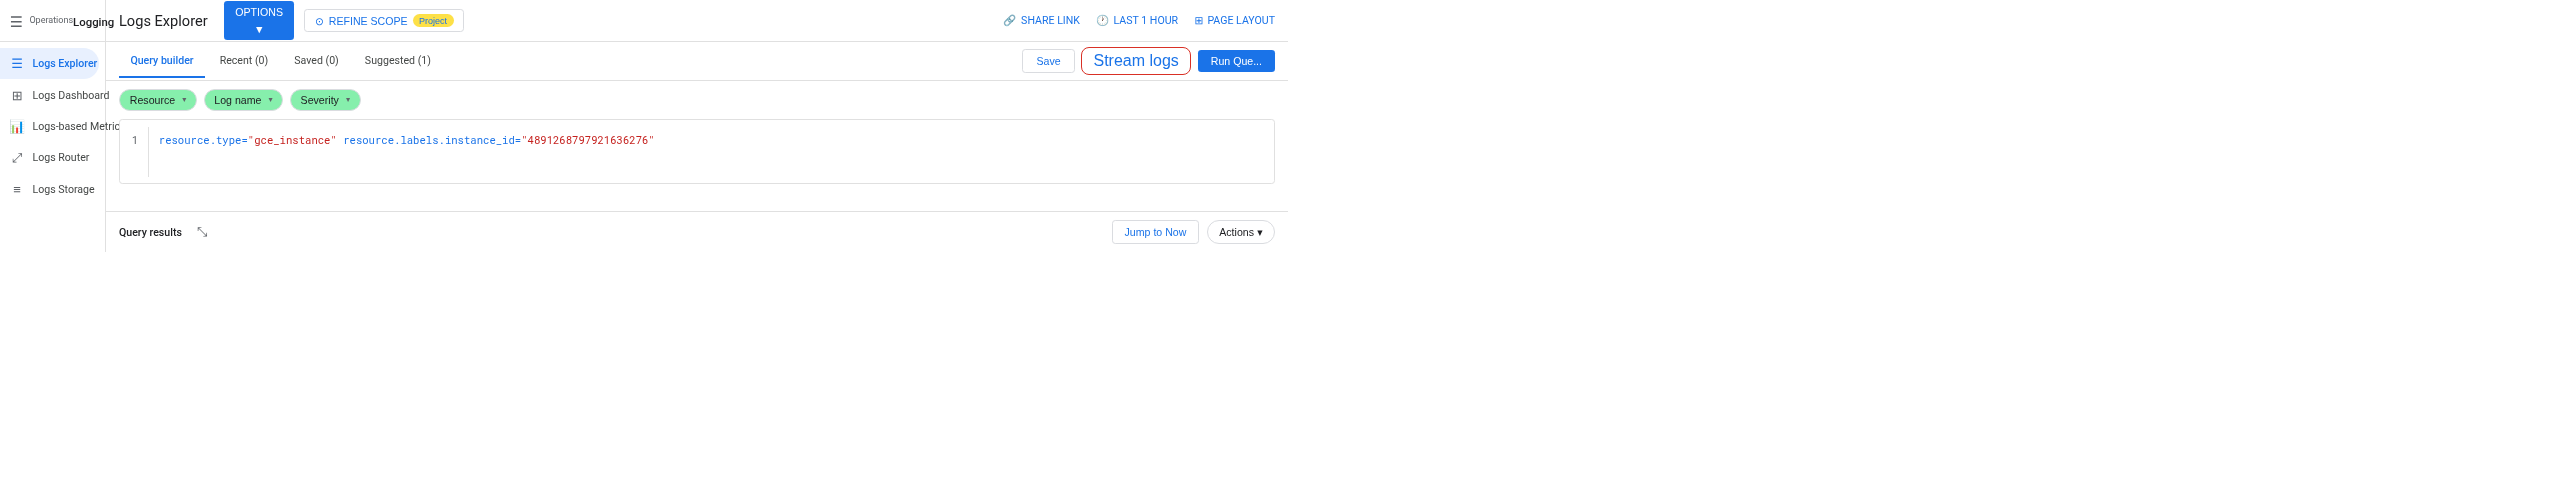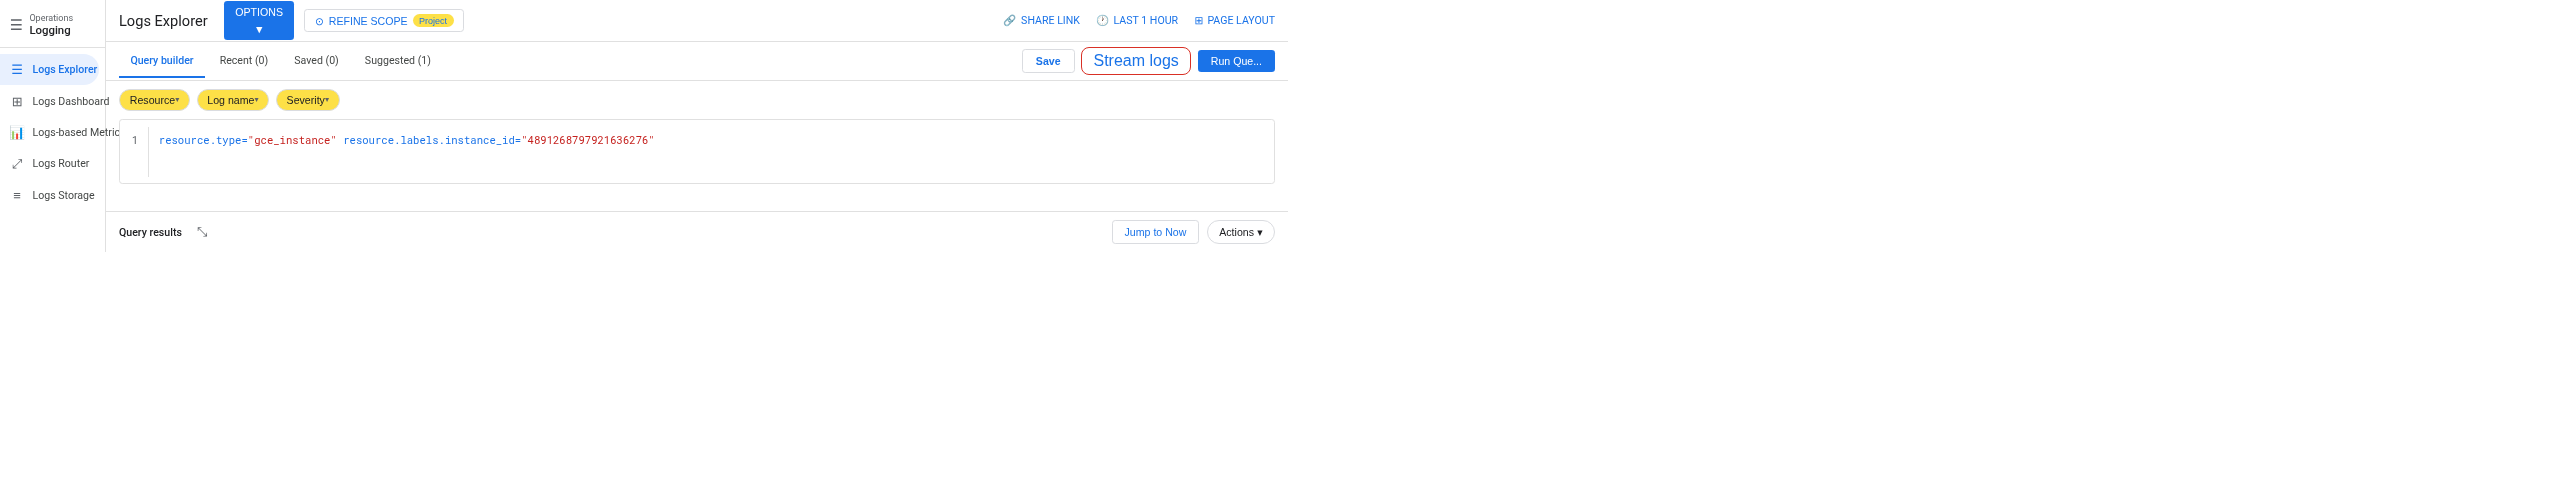--- a/index.html
+++ b/index.html
@@ -4,21 +4,21 @@
   <style>
     * { box-sizing: border-box; margin: 0; padding: 0; }
     body { font-family: 'Google Sans', Roboto, Arial, sans-serif; font-size: 11.4px; background: #fff; color: #202124; }
 
     .app-container { display: flex; height: 252px; width: 1288px; }
 
     
     .sidebar { width: 106px; background: #fff; border-right: 0.8px solid #e0e0e0; display: flex; flex-direction: column; padding-top: 6.5px; }
     .sidebar-header { padding: 6.5px 9.8px 9.8px 9.8px; display: flex; align-items: center; gap: 6.5px; border-bottom: 0.8px solid #e0e0e0; margin-bottom: 6.5px; }
     .sidebar-header-icon { color: #5f6368; font-size: 14.6px; }
-    .sidebar-header-text { display: flex; flex-direction: column; }
+    .sidebar-header-text { display: flex; flex-direction: row; }
     .sidebar-header-ops { font-size: 9px; color: #5f6368; }
     .sidebar-header-logging { font-size: 11.4px; font-weight: 500; color: #202124; }
 
     .sidebar-item { display: flex; align-items: center; gap: 8.1px; padding: 8.1px 9.8px; cursor: pointer; border-radius: 0 19.5px 19.5px 0; margin-right: 6.5px; }
     .sidebar-item.active { background: #e8f0fe; }
     .sidebar-item.active .sidebar-item-label { color: #1a73e8; font-weight: 500; }
     .sidebar-item-label { font-size: 10.6px; color: #444746; white-space: nowrap; }
     .sidebar-item-icon { color: #5f6368; font-size: 13px; width: 14.6px; text-align: center; flex-shrink: 0; }
     .sidebar-item.active .sidebar-item-icon { color: #1a73e8; }
 
@@ -39,27 +39,27 @@
 
     
     .query-section { display: flex; flex-direction: column; flex: 1; }
 
     
     .tabs-bar { display: flex; align-items: center; padding: 0 13px; border-bottom: 0.8px solid #e0e0e0; height: 39px; gap: 3.3px; }
     .tab { padding: 9.8px 11.4px; font-size: 10.6px; color: #444746; cursor: pointer; border-bottom: 2.4px solid transparent; white-space: nowrap; }
     .tab.active { color: #1a73e8; border-bottom: 2.4px solid #1a73e8; font-weight: 500; }
 
     .tabs-right { margin-left: auto; display: flex; align-items: center; gap: 6.5px; }
-    .btn-save { background: transparent; color: #1a73e8; border: 0.8px solid #dadce0; padding: 4.9px 13px; border-radius: 3.3px; font-size: 10.6px; font-weight: 700; cursor: pointer; }
+    .btn-save { background: transparent; color: #1a73e8; border: 0.8px solid #dadce0; padding: 4.9px 13px; border-radius: 3.3px; font-size: 10.6px; font-weight: 400; cursor: pointer; }
     .btn-stream { background: transparent; color: #1a73e8; border: 1.6px solid #d93025; padding: 4.1px 11.4px; border-radius: 8px; font-size: 16px; font-weight: 400; cursor: pointer; }
     .btn-runquery { background: #1a73e8; color: #fff; padding: 4.9px 13px; border-radius: 3.3px; font-size: 10.6px; font-weight: 500; cursor: pointer; border: none; }
 
     
     .filter-bar { display: flex; align-items: center; padding: 8.1px 13px; gap: 6.5px; }
-    .filter-chip { display: inline-flex; gap: 0; padding: 4.1px 9.8px; border: 0.8px solid #dadce0; border-radius: 13px; font-size: 10.6px; color: #202124; cursor: pointer; background: #fde047; }
+    .filter-chip { display: inline-flex; gap: 7px; padding: 4.1px 9.8px; border: 0.8px solid #dadce0; border-radius: 13px; font-size: 10.6px; color: #202124; cursor: pointer; background: #86efac; }
     .chevron { font-size: 8.1px; color: #5f6368; }
 
     
     .code-area { display: flex; padding: 6.5px 0; margin: 0 13px; border: 0.8px solid #e0e0e0; border-radius: 3.3px; min-height: 65px; background: #fff; }
     .line-numbers { padding: 6.5px 9.8px; color: #5f6368; font-family: 'Roboto Mono', monospace; font-size: 10.6px; border-right: 0.8px solid #e0e0e0; min-width: 29px; text-align: right; }
     .code-content { padding: 6.5px 9.8px; font-family: 'Roboto Mono', monospace; font-size: 10.6px; flex: 1; }
     .code-key { color: #1a73e8; }
     .code-value { color: #c5221f; }
 
     

